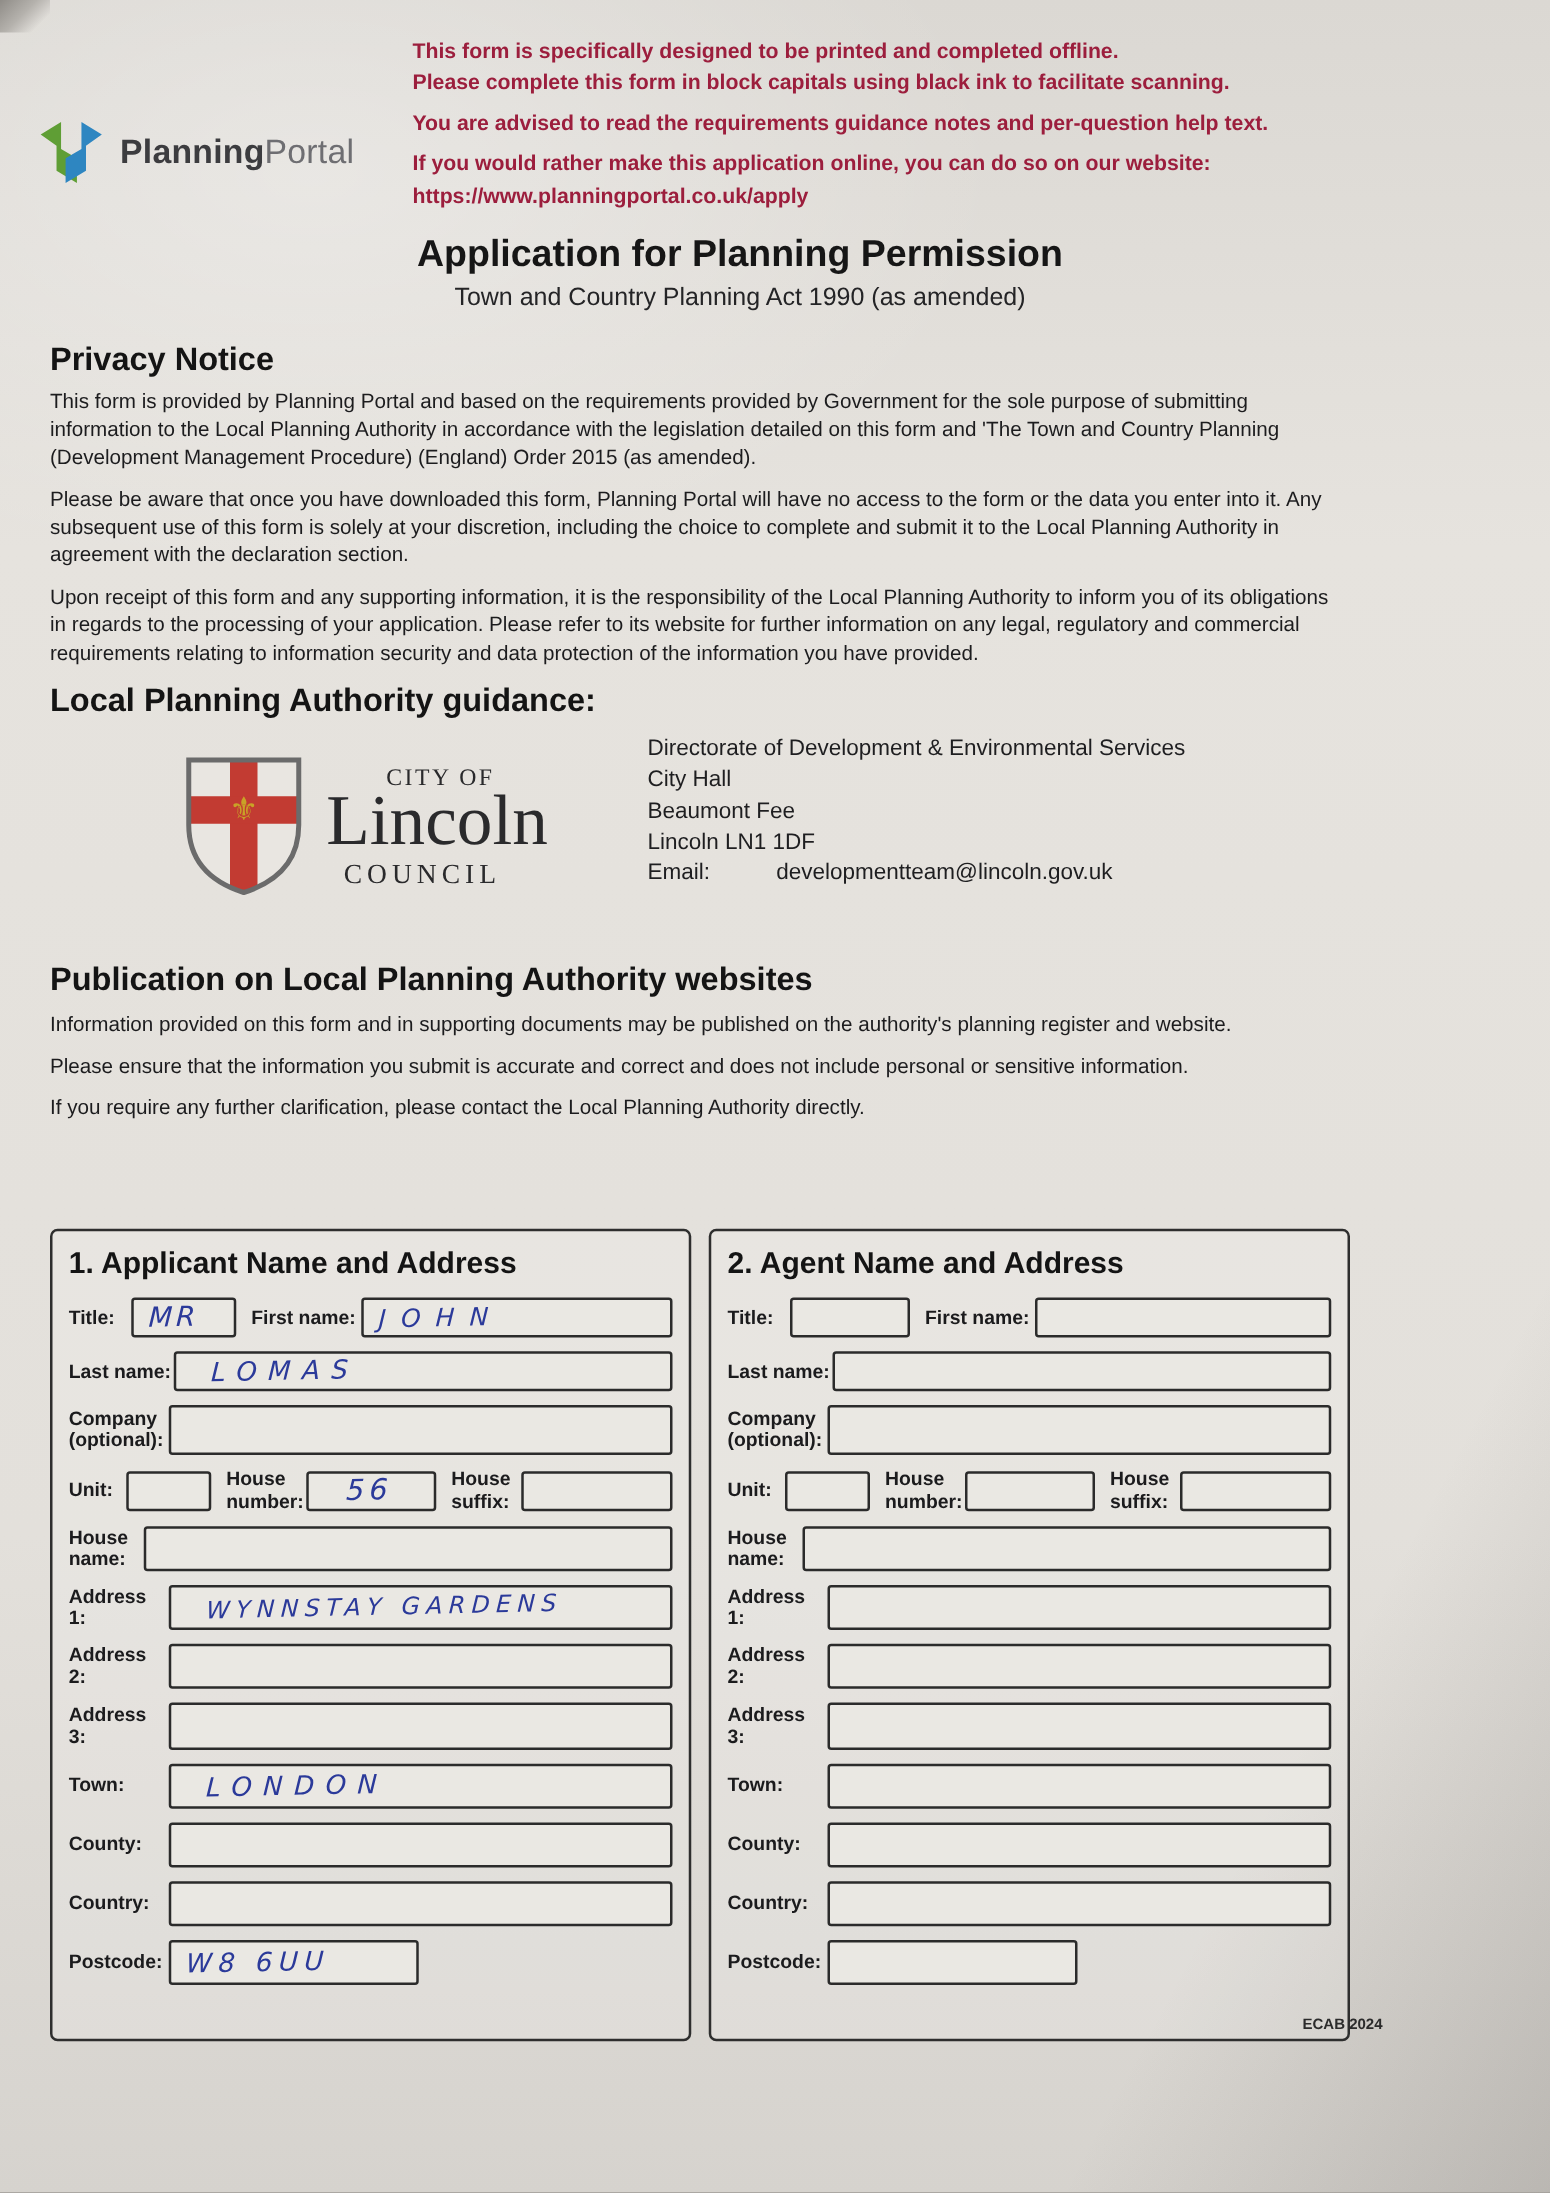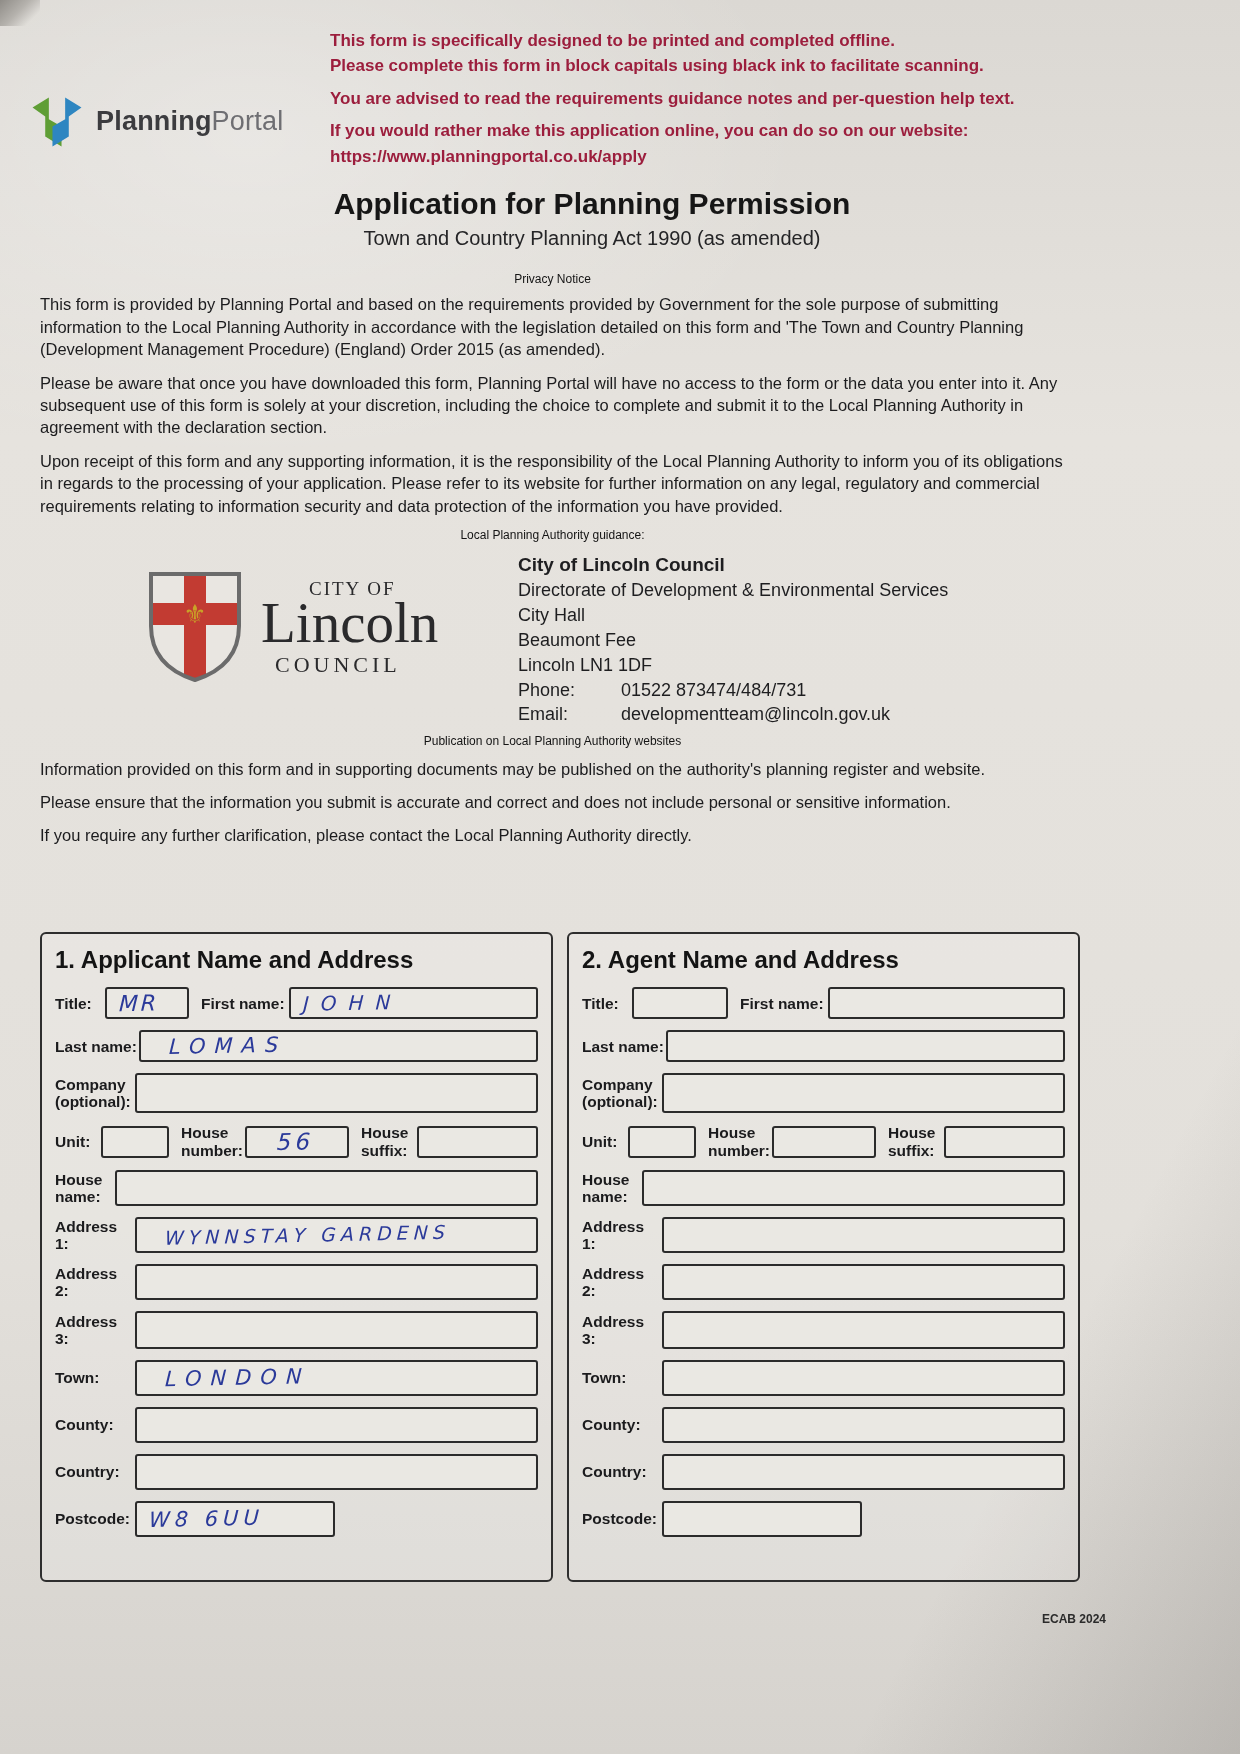--- a/index.html
+++ b/index.html
@@ -25,21 +25,21 @@
   .nline.gap { margin-top:10px; }
   .nline.url { margin-top:0; }
 
   
   .doc-title { text-align:center; margin-top:16px; padding-right:56px; }
   .doc-title h1 { font-size:30px; font-weight:bold; color:#161616; }
   .doc-title .subtitle { font-size:20px; margin-top:6px; color:#242426; }
 
   
   .section { padding:0 175px 0 40px; }
-  .section h2 { font-size:12px; font-weight:normal; margin-bottom:7px; color:#141414;text-align:center; }
+  .section h2 { font-size:26px; font-weight:bold; margin-bottom:7px; color:#141414; }
   .privacy { margin-top:22px; }
   .privacy p { font-size:16.5px; line-height:1.36; margin-bottom:11px; }
 
   
   .lpa { margin-top:8px; }
   .lpa-row { position:relative; height:178px; margin-top:10px; }
   .crest { position:absolute; left:105px; top:16px; display:flex; gap:16px; align-items:flex-start; }
   .crest-words { margin-top:10px; font-family:"Liberation Serif","DejaVu Serif",serif; color:#2a2a2c; }
   .cw-small { font-size:19px; letter-spacing:2px; margin-left:48px; }
   .cw-big { font-size:57px; line-height:0.95; margin-top:-4px; }
@@ -135,26 +135,24 @@
           <path d="M6 6 H94 V58 Q94 98 50 112 Q6 98 6 58 Z" fill="none" stroke="#6b6b6b" stroke-width="4"></path>
           <text x="50" y="46" text-anchor="middle" dominant-baseline="central" font-size="26" fill="#c9a227" font-family="DejaVu Sans">⚜</text>
         </svg>
         <div class="crest-words">
           <div class="cw-small">CITY OF</div>
           <div class="cw-big">Lincoln</div>
           <div class="cw-small2">COUNCIL</div>
         </div>
       </div>
       <div class="lpa-addr">
-        <div class="org">City of Lincoln Council</div>
         <div>Directorate of Development &amp; Environmental Services</div>
         <div>City Hall</div>
         <div>Beaumont Fee</div>
         <div>Lincoln LN1 1DF</div>
-        <div class="kv"><span class="k">Phone:</span><span>01522 873474/484/731</span></div>
         <div class="kv"><span class="k">Email:</span><span>developmentteam@lincoln.gov.uk</span></div>
       </div>
     </div>
   </div>
 
   <div class="section publication">
     <h2>Publication on Local Planning Authority websites</h2>
     <div class="pline">Information provided on this form and in supporting documents may be published on the authority's planning register and website.</div>
     <div class="pline">Please ensure that the information you submit is accurate and correct and does not include personal or sensitive information.</div>
     <div class="pline">If you require any further clarification, please contact the Local Planning Authority directly.</div>

